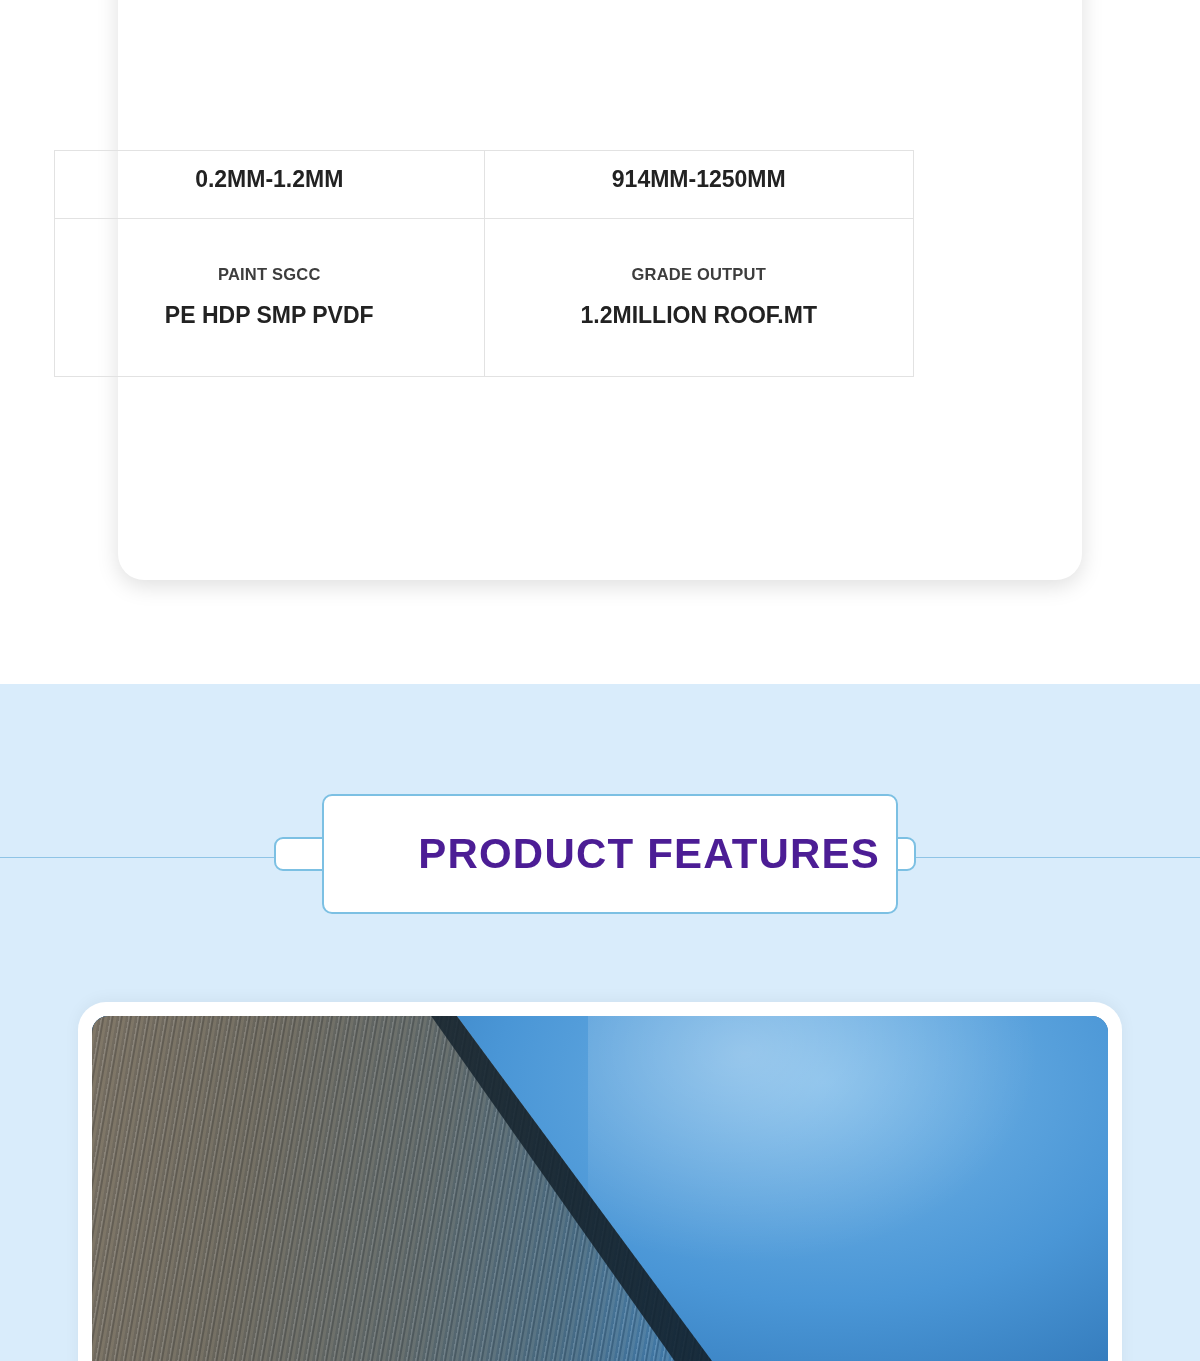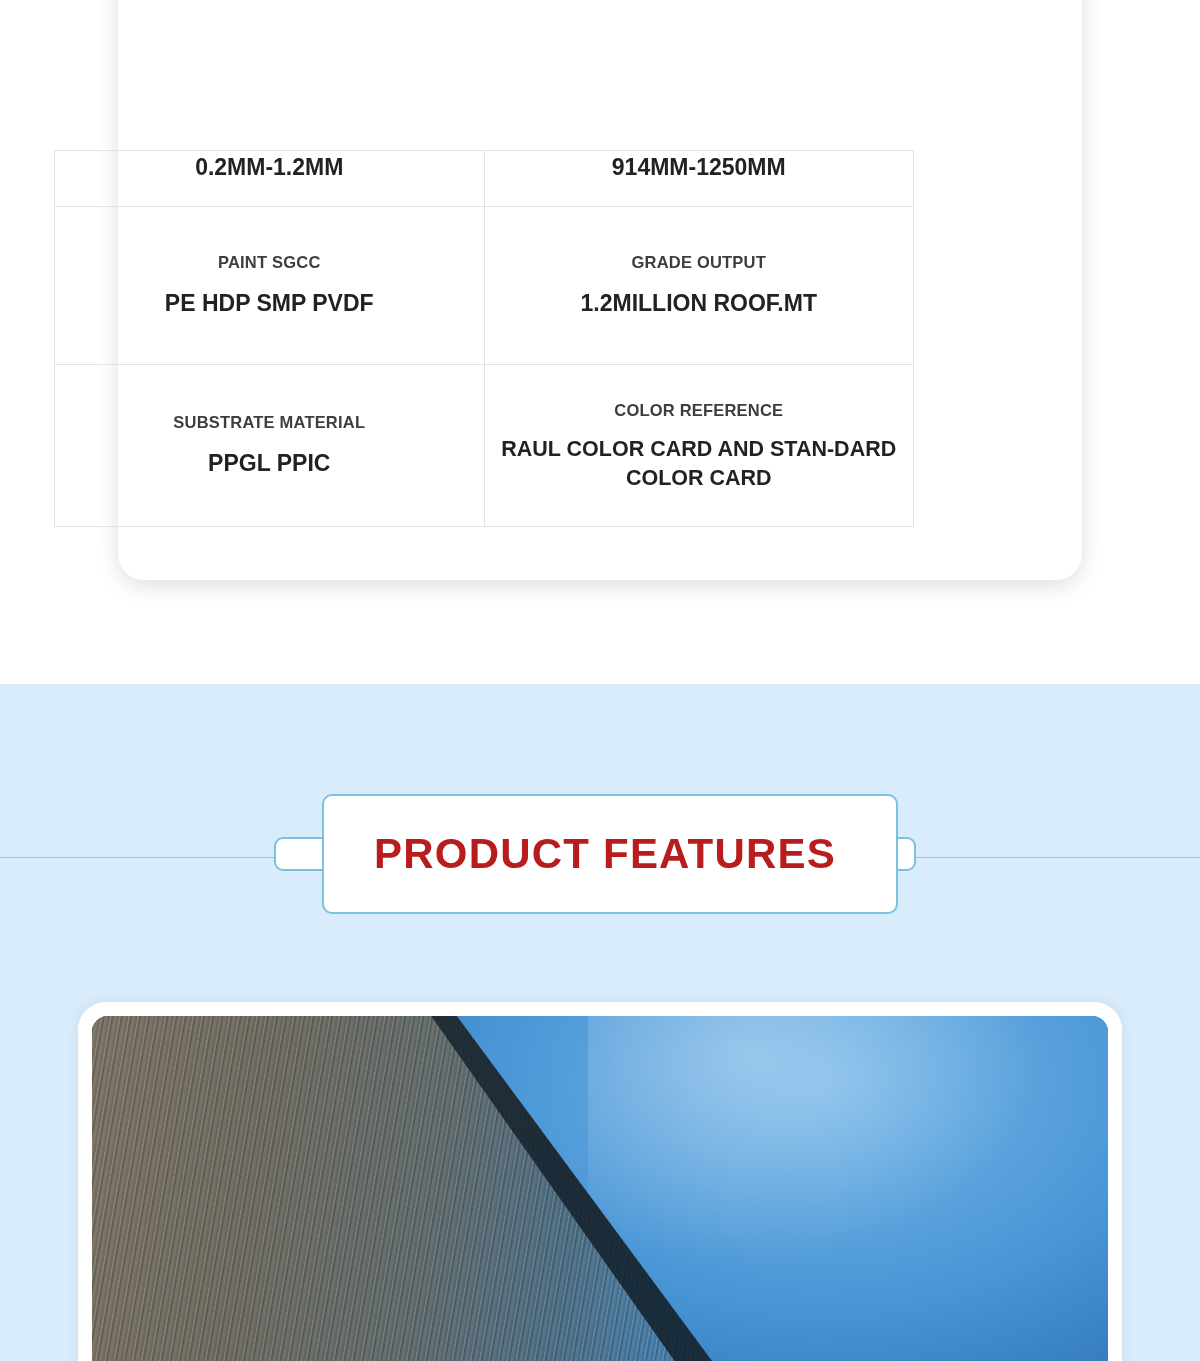--- a/index.html
+++ b/index.html
@@ -66,21 +66,21 @@
   }
   .cell-value.small {
     font-size: 21.5px;
     line-height: 1.35;
   }
   .cell-value.tight {
     font-size: 21px;
     line-height: 1.35;
     margin-top: 6px;
   }
-  .row-first td { padding-top: 0; padding-bottom: 22px; }
+  .row-first td { padding-top: 12px; padding-bottom: 22px; }
   .row-first .cell-value { margin-top: 0; }
   .row-tall td { height: 158px; }
   .row-mid td { height: 162px; }
   .row-last td { height: 148px; padding-top: 10px; }
 
   
   .features-section {
     position: relative;
     width: 1200px;
     height: 677px;
@@ -107,29 +107,29 @@
     left: 322px;
     top: 0px;
     width: 576px;
     height: 120px;
     background: #ffffff;
     border: 2px solid #7cc0e3;
     border-radius: 10px;
   }
   .title-text {
     position: absolute;
-    left: 317px;
+    left: 304px;
     top: 0px;
     width: 576px;
     height: 120px;
     line-height: 120px;
-    text-align: center;
+    text-align: right;
     font-size: 42px;
     font-weight: 700;
-    color: #b91c1c;
+    color: #4c1d95;
     letter-spacing: 1.2px;
   }
   .tab-left, .tab-right {
     position: absolute;
     top: 43px;
     width: 62px;
     height: 34px;
     background: #ffffff;
     border: 2px solid #7cc0e3;
     border-radius: 9px;
@@ -233,30 +233,20 @@
           <td>
             <div class="cell-label">PAINT SGCC</div>
             <div class="cell-value">PE  HDP  SMP  PVDF</div>
           </td>
           <td>
             <div class="cell-label">GRADE OUTPUT</div>
             <div class="cell-value">1.2MILLION ROOF.MT</div>
           </td>
         </tr>
 
-        <tr class="row-mid">
-          <td>
-            <div class="cell-label">SUBSTRATE MATERIAL</div>
-            <div class="cell-value">PPGL  PPIC</div>
-          </td>
-          <td>
-            <div class="cell-label">COLOR REFERENCE</div>
-            <div class="cell-value small">RAUL COLOR CARD AND STAN-DARD COLOR CARD</div>
-          </td>
-        </tr>
 
       </tbody>
     </table>
   </section>
 
   <section class="features-section">
     <div class="rule-line"></div>
 
     <div class="title-wrap">
       <div class="tab-left"></div>

